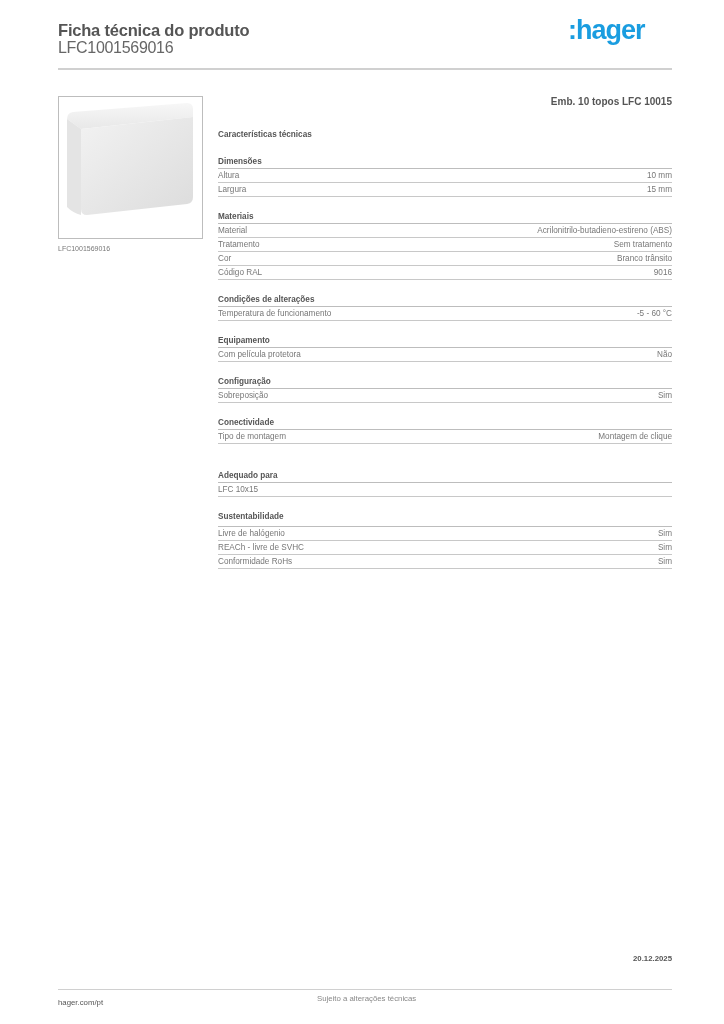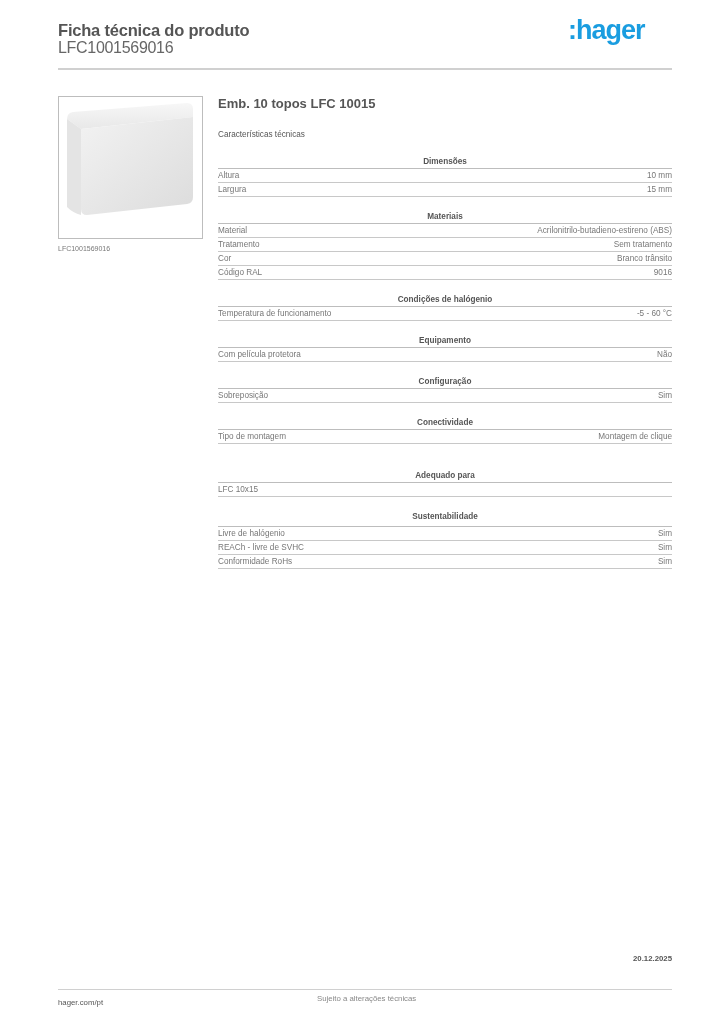--- a/index.html
+++ b/index.html
@@ -5,24 +5,24 @@
   html, body { margin:0; padding:0; background:#ffffff; }
   body { width:724px; height:1024px; position:relative; overflow:hidden;
          font-family:"Liberation Sans", sans-serif; color:#555; }
   .title { position:absolute; left:58px; top:21px; font-size:16.5px; font-weight:bold; color:#555; letter-spacing:-0.2px; }
   .subtitle { position:absolute; left:58px; top:39px; font-size:16px; color:#666; letter-spacing:-0.3px; }
   .logo { position:absolute; left:568px; top:15px; font-size:27px; font-weight:bold; color:#1a9de0; letter-spacing:-1px; }
   .header-rule { position:absolute; left:58px; top:68px; width:614px; height:2px; background:#d0d0d0; }
   .imgbox { position:absolute; left:58px; top:96px; width:143px; height:141px; border:1px solid #bdbdbd; background:#fff; }
   .img-caption { position:absolute; left:58px; top:245px; font-size:7px; color:#777; }
   .content { position:absolute; left:218px; top:96px; width:454px; }
-  .product-name { font-size:13px; font-weight:bold; color:#555; height:12px; }
-  .section-intro { font-size:8.2px; font-weight:normal; color:#555; margin-top:22px; height:12px; }
+  .product-name { font-size:10px; font-weight:bold; color:#555; height:12px;text-align:right; }
+  .section-intro { font-size:8.2px; font-weight:bold; color:#555; margin-top:22px; height:12px; }
   .group { margin-top:14px; }
-  .group-title { font-size:8.2px; font-weight:bold; color:#555; height:11px; line-height:11px; border-bottom:1px solid #bdbdbd; padding-bottom:1px;text-align:center; }
+  .group-title { font-size:8.2px; font-weight:bold; color:#555; height:11px; line-height:11px; border-bottom:1px solid #bdbdbd; padding-bottom:1px; }
   .row { display:flex; justify-content:space-between; font-size:8.2px; color:#777; height:13px; line-height:13px; border-bottom:1px solid #c8c8c8; }
   .row .v { text-align:right; }
   .group.gap-large { margin-top:26px; }
   .footer-rule { position:absolute; left:58px; top:989px; width:614px; height:1px; background:#d0d0d0; }
   .footer-left { position:absolute; left:58px; top:998px; font-size:7.8px; font-weight:normal; color:#555; }
   .footer-mid { position:absolute; left:317px; top:994px; font-size:7.8px; color:#888; }
   .footer-right { position:absolute; right:52px; top:954px; font-size:7.8px; font-weight:bold; color:#555; }
 </style>
 </head>
 <body>
@@ -81,21 +81,21 @@
         <span>Cor</span>
         <span class="v">Branco trânsito</span>
       </div>
     <div class="row">
         <span>Código RAL</span>
         <span class="v">9016</span>
       </div>
   </div>
 
   <div class="group">
-    <div class="group-title">Condições de halógenio</div>
+    <div class="group-title">Condições de alterações</div>
     <div class="row">
         <span>Temperatura de funcionamento</span>
         <span class="v">-5 - 60 °C</span>
       </div>
   </div>
 
   <div class="group">
     <div class="group-title">Equipamento</div>
     <div class="row">
         <span>Com película protetora</span>

